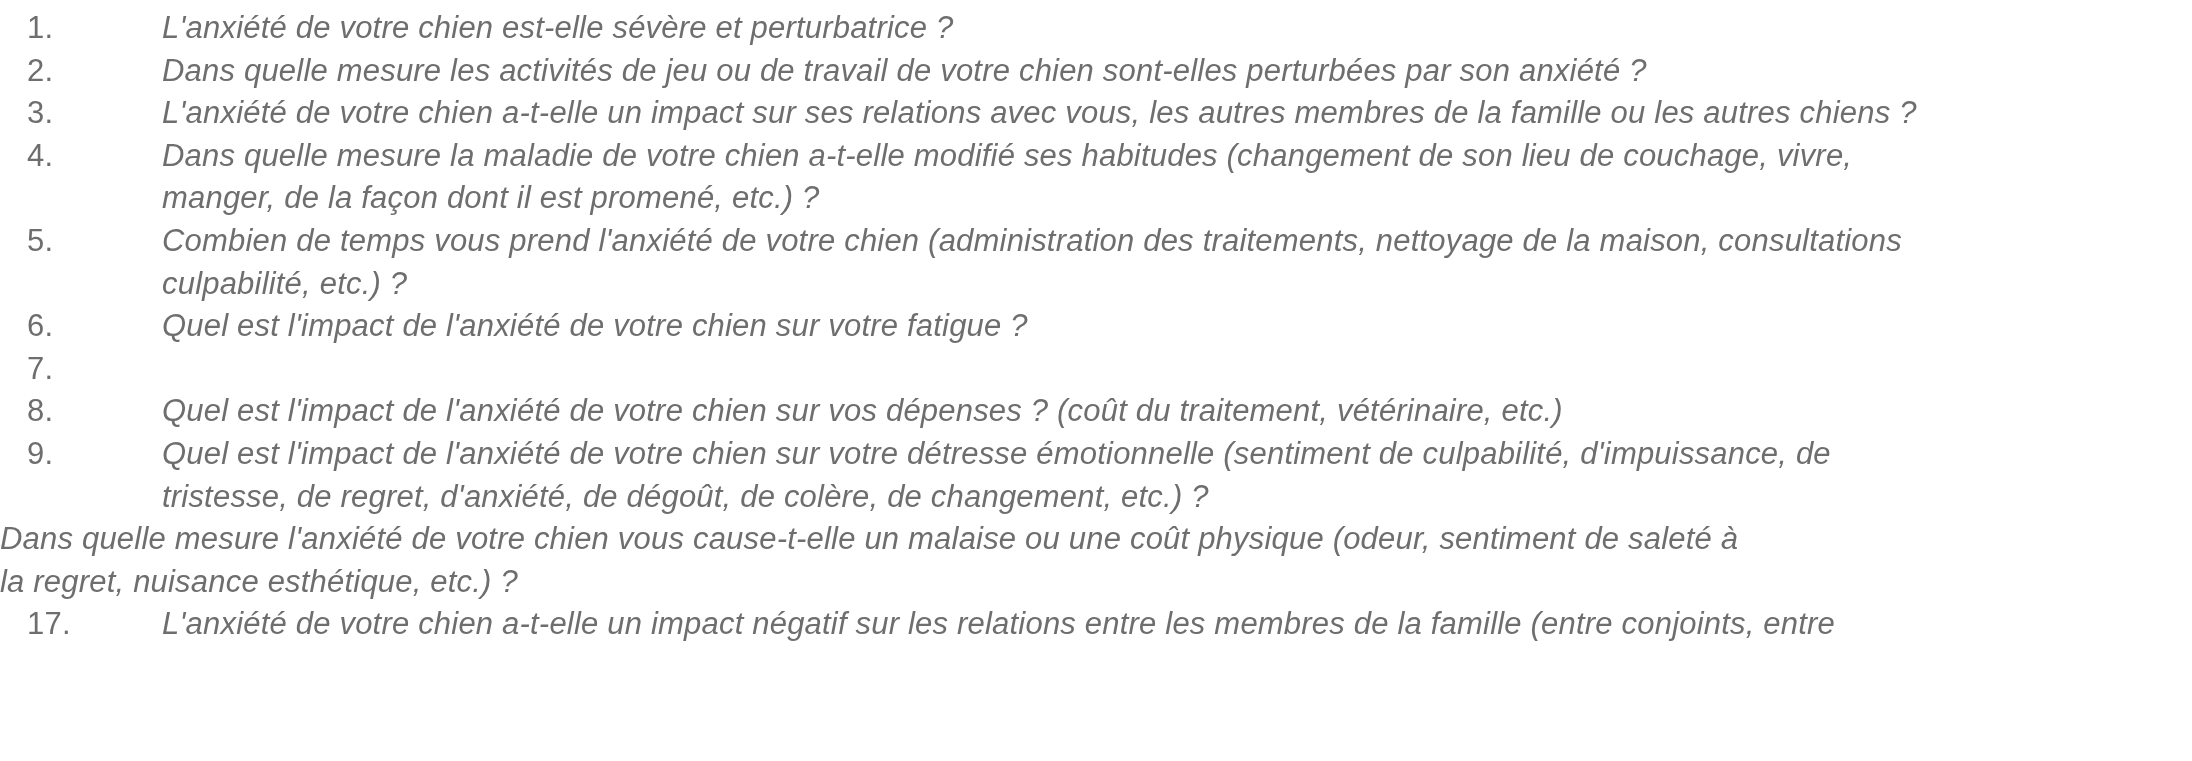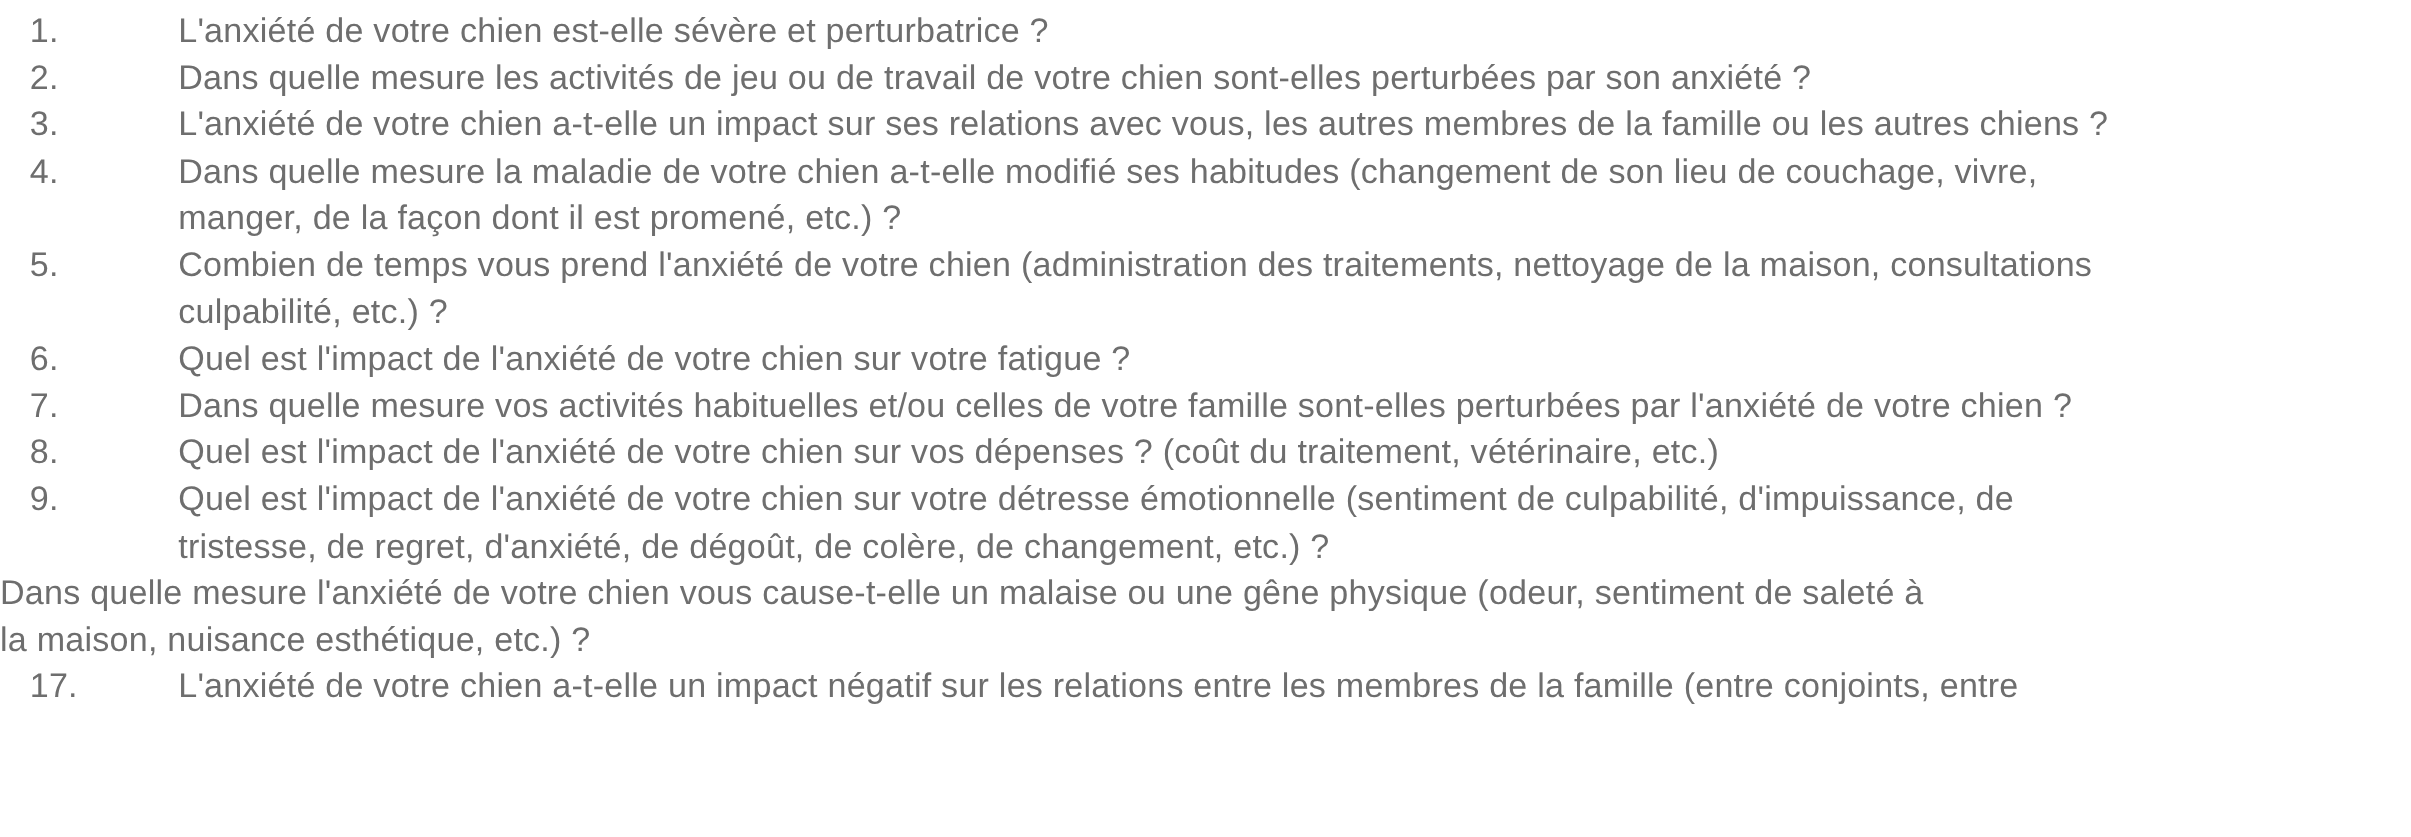--- a/index.html
+++ b/index.html
@@ -29,20 +29,21 @@
   }
   .q-num {
     box-sizing: border-box;
     flex: 0 0 162px;
     padding-left: 27px;
     white-space: nowrap;
   }
   .q-text {
     flex: 1 1 auto;
     min-width: 0;
+    font-style: italic;
   }
   .q-line {
     white-space: nowrap;
   }
   .q-line:empty {
     display: none;
   }
 </style>
 </head>
 <body>
@@ -93,21 +94,20 @@
     <div class="q-num">6.</div>
     <div class="q-text">
       <div class="q-line">Quel est l'impact de l'anxiété de votre chien sur votre fatigue ?</div>
 
     </div>
   </div>
 
   <div class="q-row">
     <div class="q-num">7.</div>
     <div class="q-text">
-      <div class="q-line">Dans quelle mesure vos activités habituelles et/ou celles de votre famille sont-elles perturbées par l'anxiété de votre chien ?</div>
     </div>
   </div>
 
   <div class="q-row">
     <div class="q-num">8.</div>
     <div class="q-text">
       <div class="q-line">Quel est l'impact de l'anxiété de votre chien sur vos dépenses ? (coût du traitement, vétérinaire, etc.)</div>
 
     </div>
   </div>
@@ -115,22 +115,22 @@
   <div class="q-row">
     <div class="q-num">9.</div>
     <div class="q-text">
       <div class="q-line">Quel est l'impact de l'anxiété de votre chien sur votre détresse émotionnelle (sentiment de culpabilité, d'impuissance, de</div>
       <div class="q-line">tristesse, de regret, d'anxiété, de dégoût, de colère, de changement, etc.) ?</div>
     </div>
   </div>
 
   <div class="q-row">
     <div class="q-text">
-      <div class="q-line">Dans quelle mesure l'anxiété de votre chien vous cause-t-elle un malaise ou une gêne physique (odeur, sentiment de saleté à</div>
-      <div class="q-line">la maison, nuisance esthétique, etc.) ?</div>
+      <div class="q-line">Dans quelle mesure l'anxiété de votre chien vous cause-t-elle un malaise ou une coût physique (odeur, sentiment de saleté à</div>
+      <div class="q-line">la regret, nuisance esthétique, etc.) ?</div>
     </div>
   </div>
 
   <div class="q-row">
     <div class="q-num">17.</div>
     <div class="q-text">
       <div class="q-line">L'anxiété de votre chien a-t-elle un impact négatif sur les relations entre les membres de la famille (entre conjoints, entre</div>
     </div>
   </div>
 

